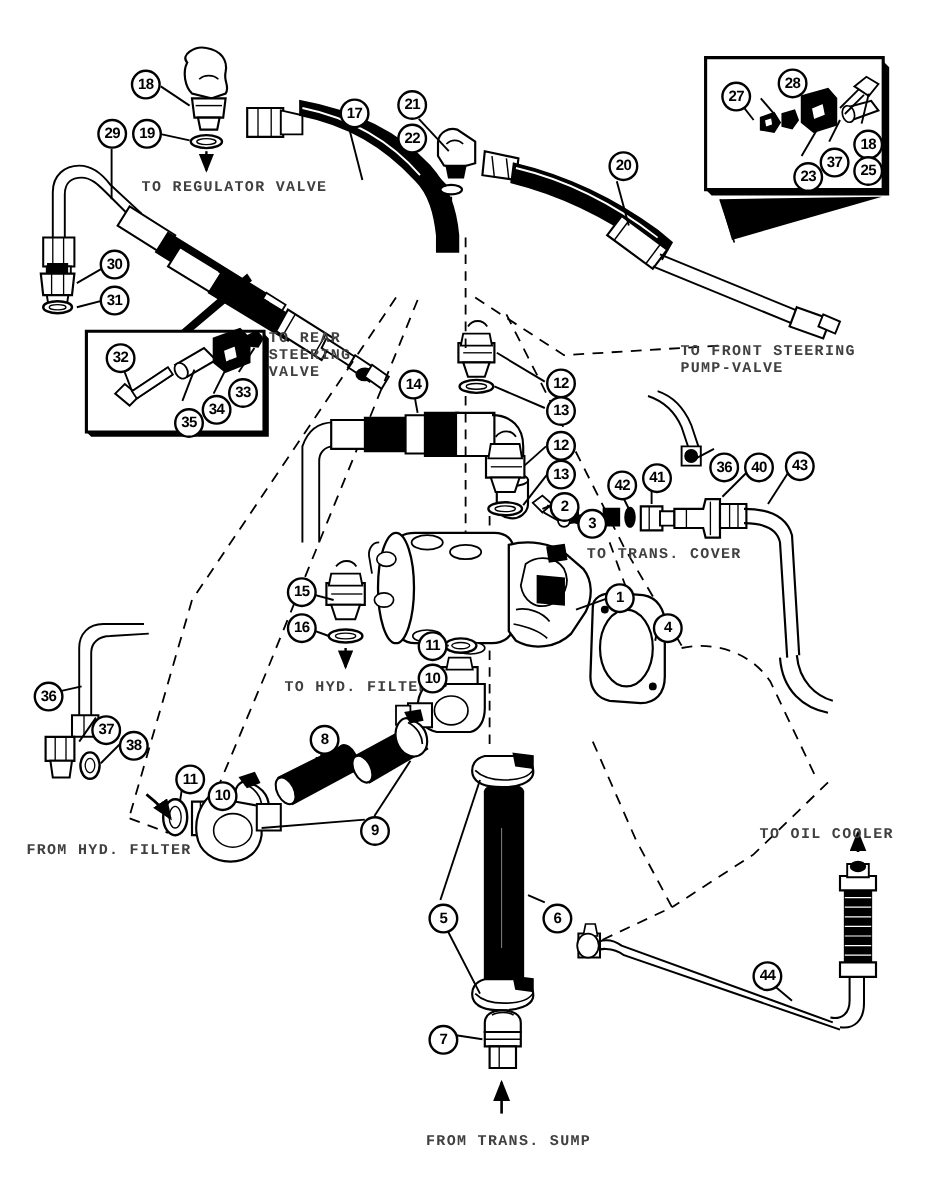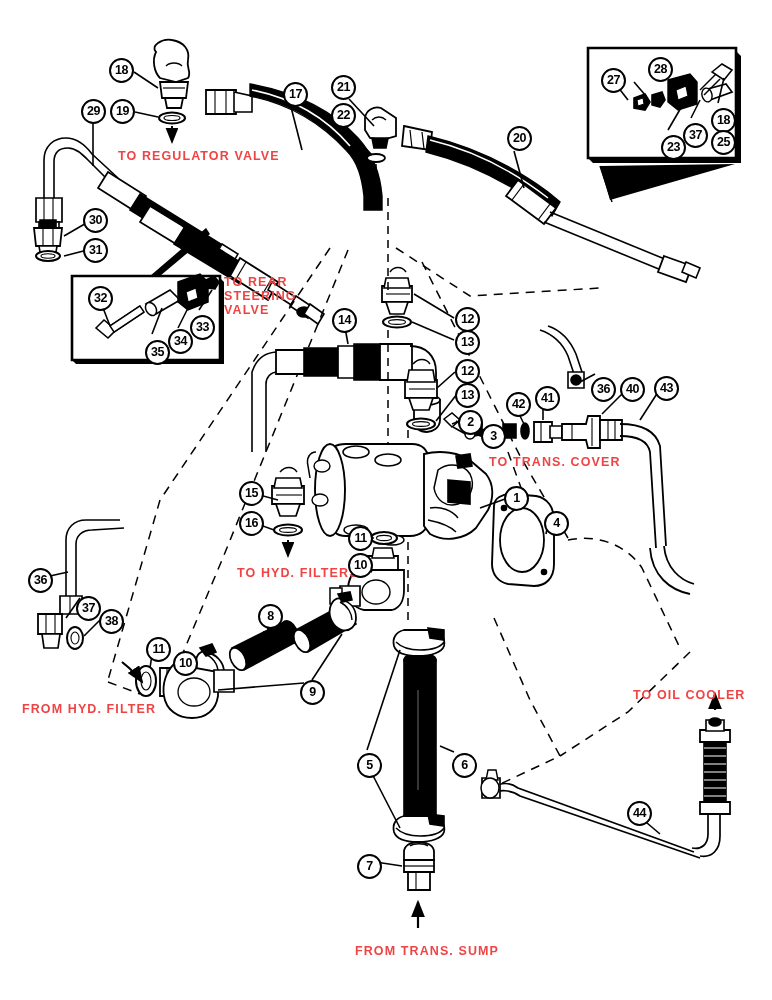--- a/index.html
+++ b/index.html
@@ -7,21 +7,21 @@
   body{font-family:"Liberation Sans",sans-serif;}
   #page{position:relative;width:772px;height:1000px;background:#ffffff;overflow:hidden;}
   #art{position:absolute;left:0;top:0;width:772px;height:1000px;}
   .callout{
     position:absolute;width:25px;height:25px;border:2.2px solid #000;border-radius:50%;
     background:#fff;color:#000;font-family:"Liberation Sans",sans-serif;
     font-size:12.5px;font-weight:bold;display:flex;align-items:center;justify-content:center;
     line-height:1;letter-spacing:-0.5px;box-sizing:border-box;z-index:40;
   }
   .lbl{
-    position:absolute;color:#ef4444;font-family:Liberation Sans, sans-serif;
+    position:absolute;color:#404040;font-family:Liberation Mono, monospace;
     font-weight:bold;font-size:12.5px;letter-spacing:1.1px;white-space:pre;z-index:35;
     line-height:14px;
   }
 </style>
 </head>
 <body>
 
 <div id="page">
 
   <svg id="art" viewBox="0 0 772 1000" xmlns="http://www.w3.org/2000/svg">
@@ -485,20 +485,22 @@
       <g stroke-width="1.6" fill="none">
         <line x1="268" y1="614" x2="268" y2="642" marker-end="url(#arr)"></line>
       </g>
     </g>
   </svg>
 
   <div class="lbl" style="left:118px;top:149px;">TO REGULATOR VALVE</div>
   <div class="lbl" style="left:224px;top:275px;">TO REAR
 STEERING
 VALVE</div>
+  <div class="lbl" style="left:567px;top:286px;">TO FRONT STEERING
+PUMP-VALVE</div>
   <div class="lbl" style="left:489px;top:455px;">TO TRANS. COVER</div>
   <div class="lbl" style="left:237px;top:566px;">TO HYD. FILTERS</div>
   <div class="lbl" style="left:22px;top:702px;">FROM HYD. FILTER</div>
   <div class="lbl" style="left:633px;top:688px;text-align:center;">TO OIL COOLER</div>
   <div class="lbl" style="left:355px;top:944px;">FROM TRANS. SUMP</div>
 
   <div class="callout" style="left:109px;top:58px;">18</div>
   <div class="callout" style="left:81px;top:99px;">29</div>
   <div class="callout" style="left:110px;top:99px;">19</div>
   <div class="callout" style="left:283px;top:82px;">17</div>

